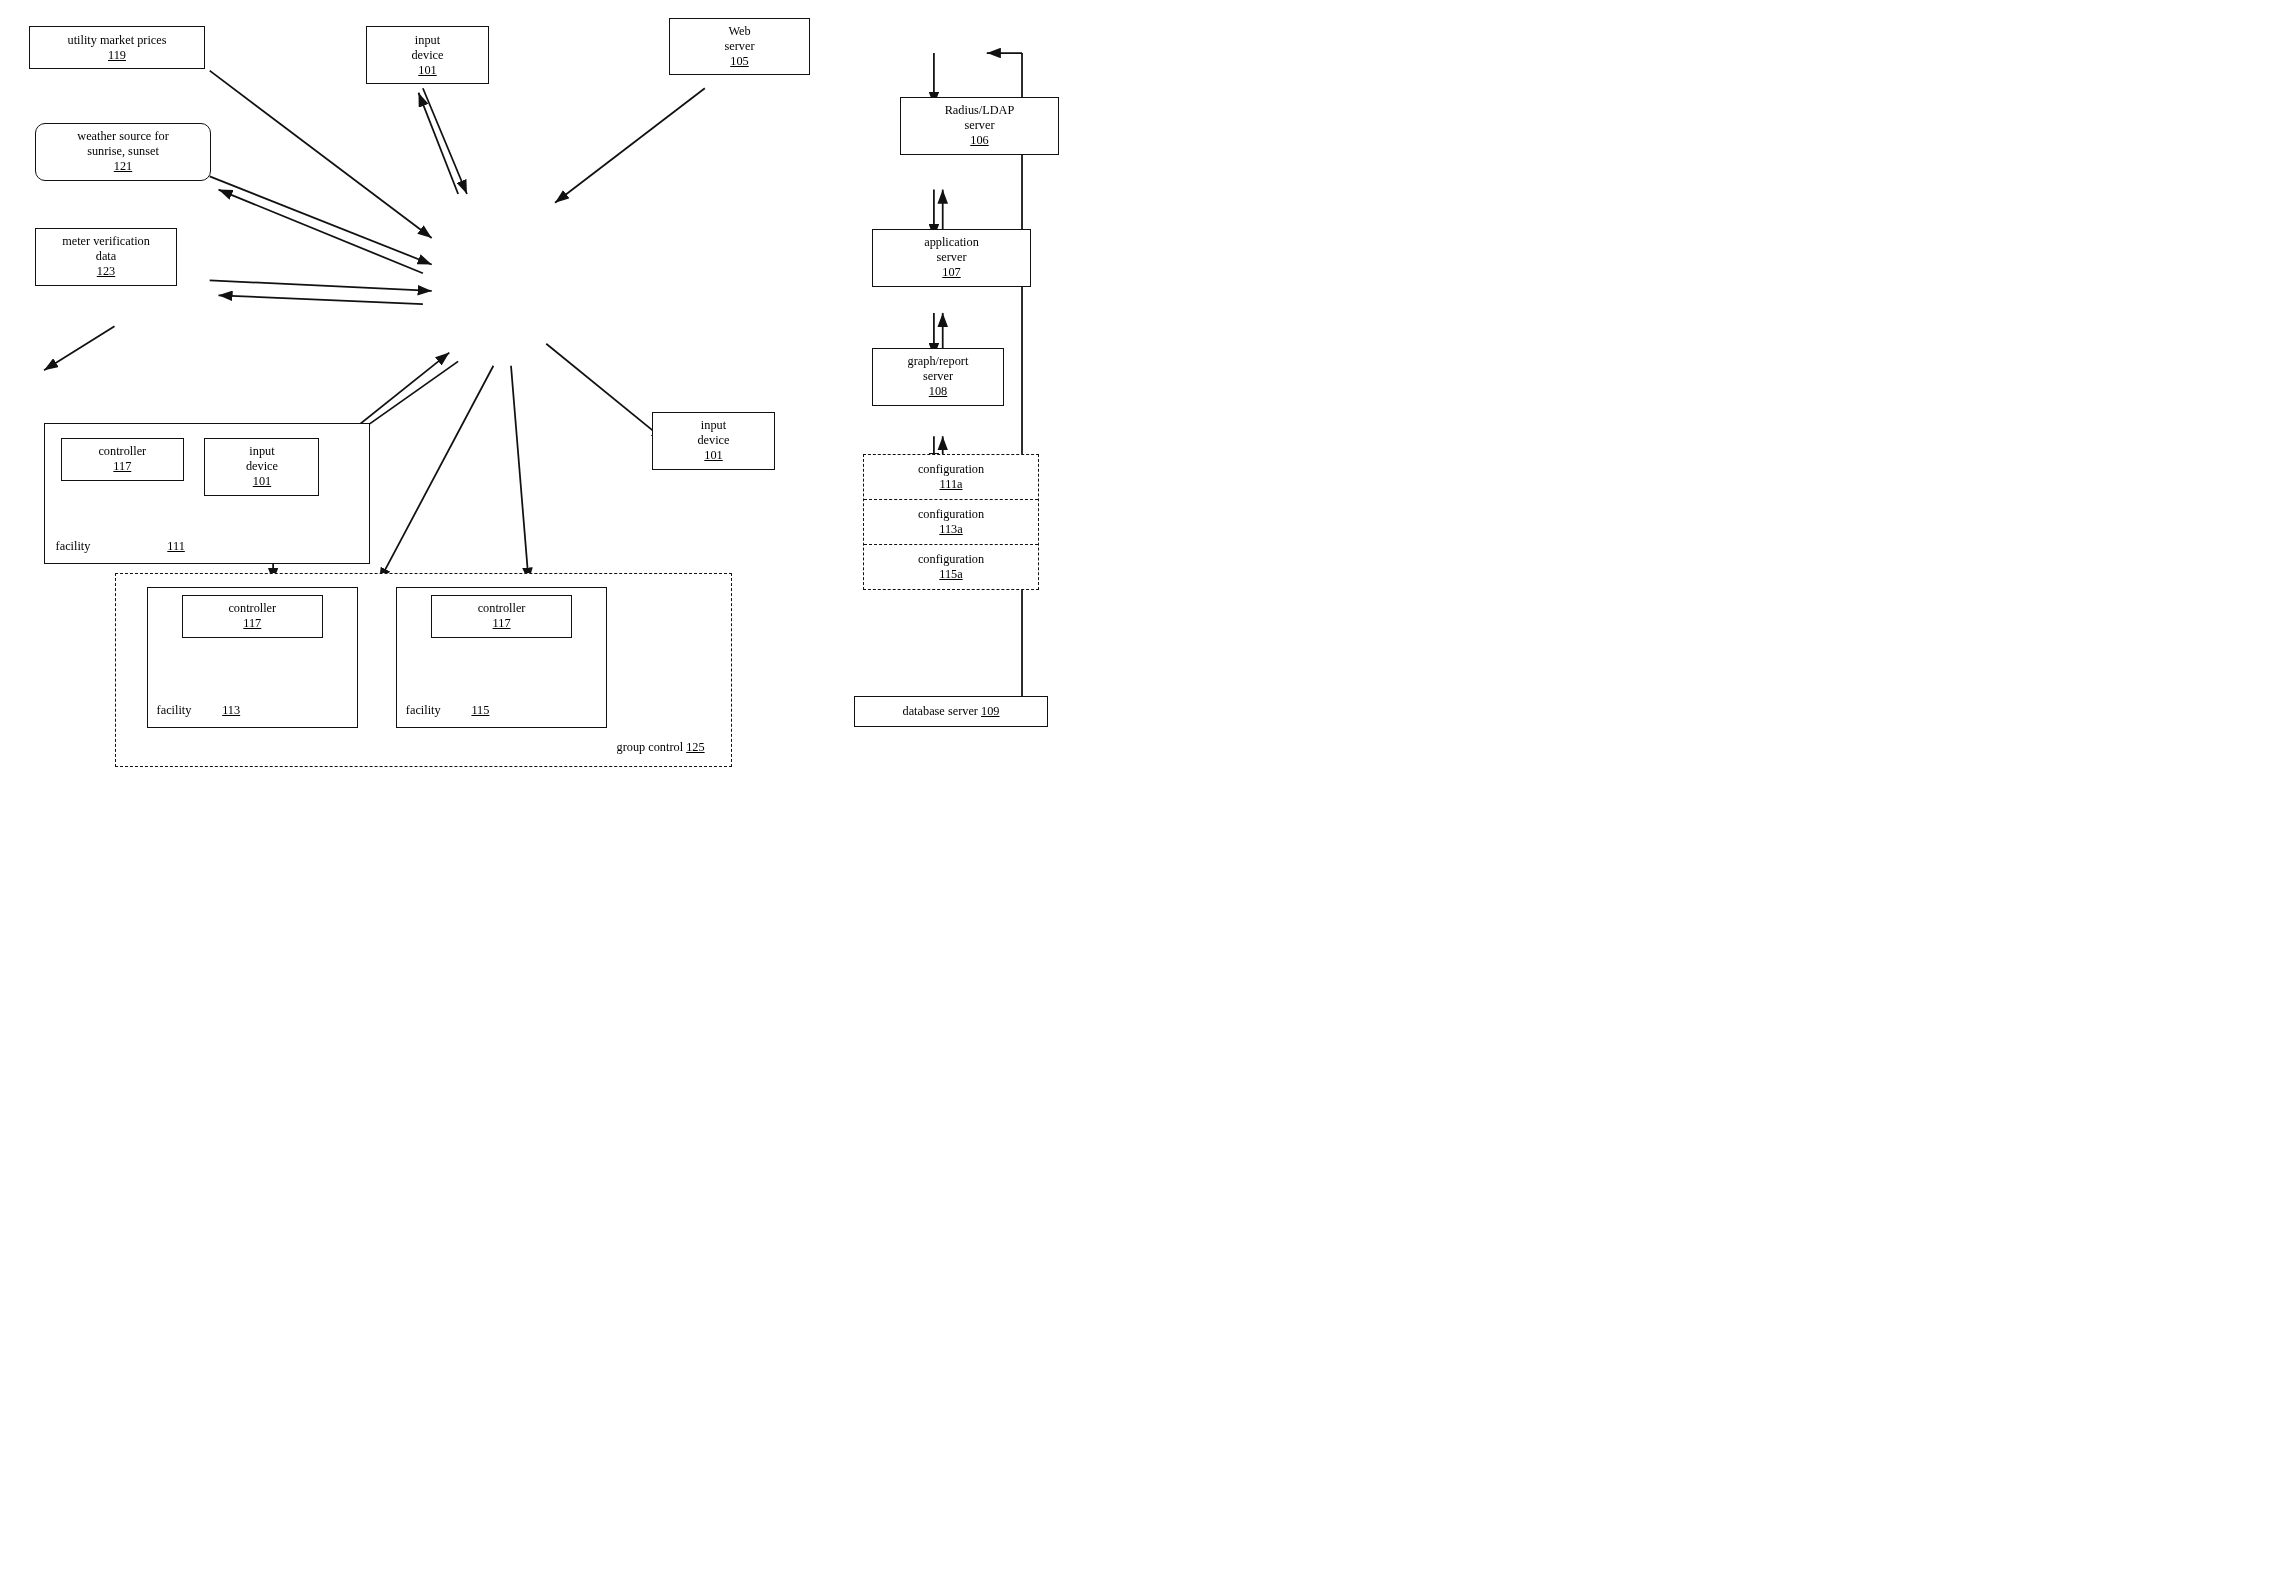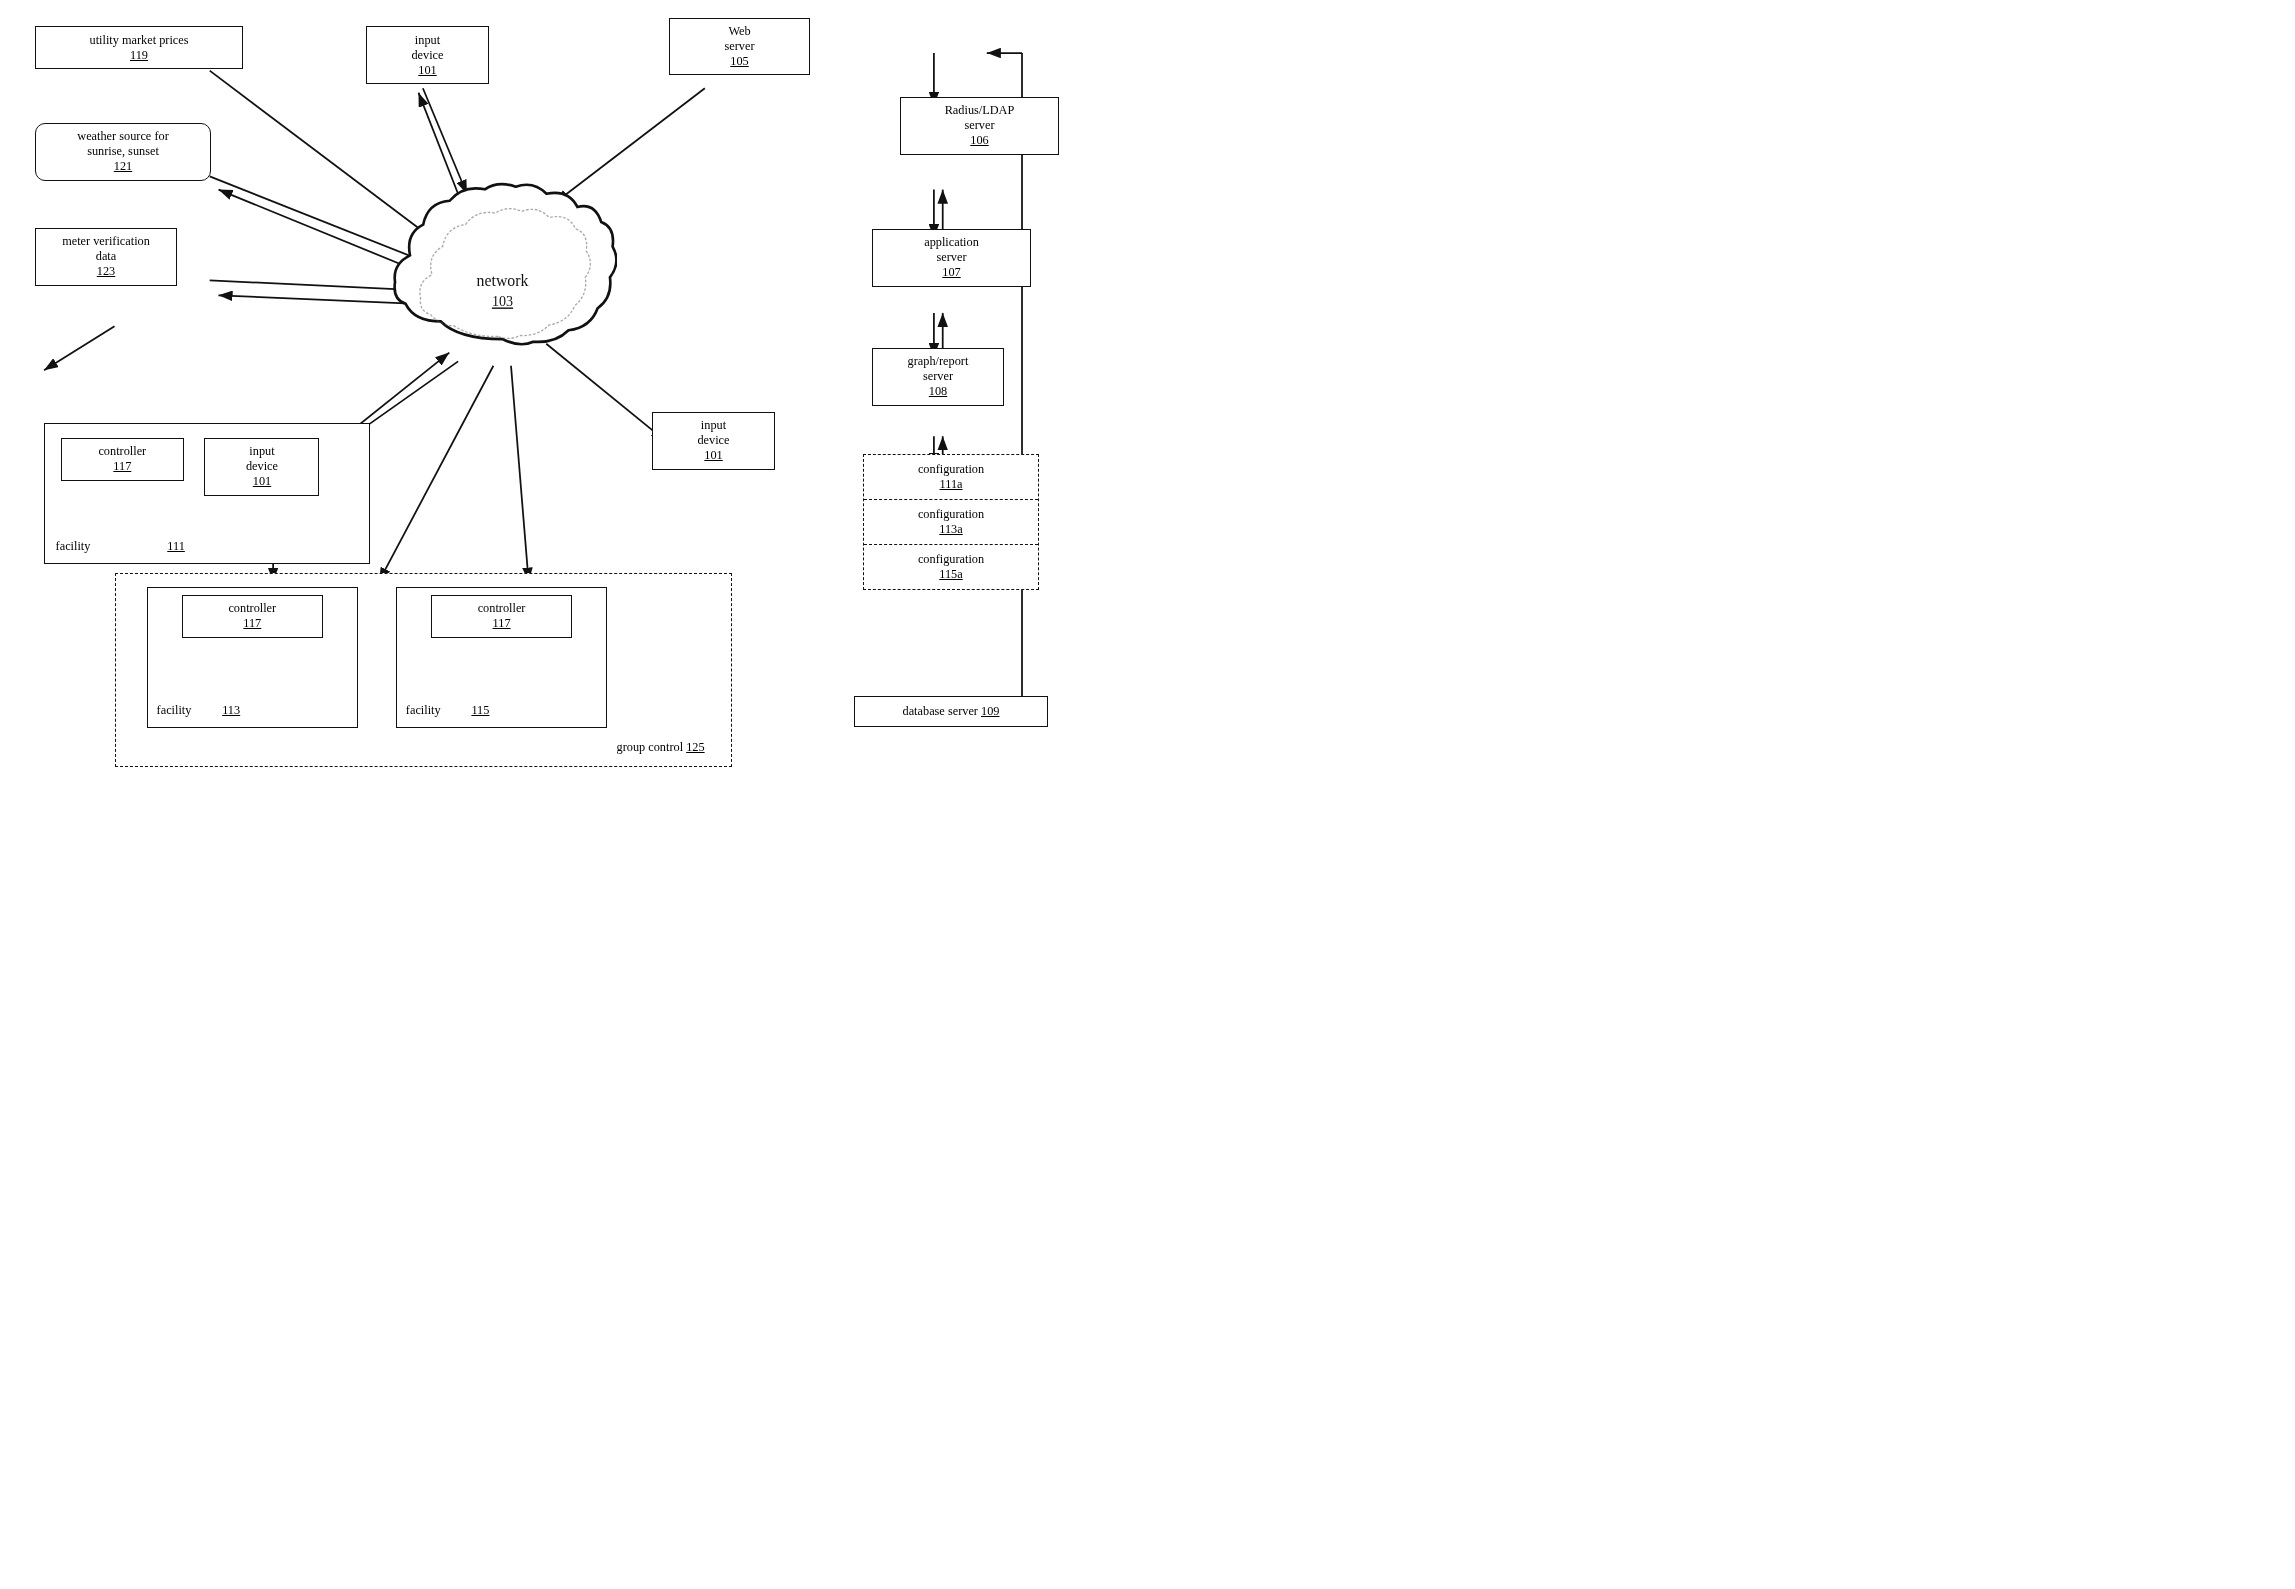--- a/index.html
+++ b/index.html
@@ -103,21 +103,21 @@
 
     <line x1="1100" y1="820" x2="1160" y2="820" stroke="#111" stroke-width="2"></line>
     <line x1="1160" y1="820" x2="1160" y2="60" stroke="#111" stroke-width="2"></line>
     <line x1="1160" y1="60" x2="1120" y2="60" stroke="#111" stroke-width="2" marker-end="url(#arrowhead)"></line>
 
     <line x1="310" y1="610" x2="310" y2="660" stroke="#111" stroke-width="2" marker-end="url(#arrowhead)"></line>
 
     <line x1="130" y1="370" x2="50" y2="420" stroke="#111" stroke-width="2" marker-end="url(#arrowhead)"></line>
   </svg>
 
-  <div class="box" style="left:35px; top:26.4px; width:208px;">
+  <div class="box" style="left:29px; top:26.4px; width:176px;">
     <span>utility market prices</span><br>
     <u>119</u>
   </div>
 
   <div class="box" style="left:35px; top:123px; width:176px;border-radius:10px;">
     <span>weather source for<br>sunrise, sunset</span><br>
     <u>121</u>
   </div>
 
   <div class="box" style="left:35px; top:228px; width:142px;">
@@ -166,38 +166,20 @@
       <span>configuration</span><br>
       <u>115a</u>
     </div>
   </div>
 
   <div class="box" style="left:854px; top:696px; width:194px; padding: 7px 21px;">
     <span>database server</span>
     <u>109</u>
   </div>
 
-  <div class="cloud-container" style="left:388px; top:176px; width:229px; height:194px;">
-    <svg viewBox="0 0 260 220" width="229" height="194">
-
-      <path d="M130,185 Q80,185 60,165 Q30,165 20,145 Q5,140 8,120 Q5,100 25,90
-               Q20,65 40,55 Q45,30 70,28 Q85,10 110,15 Q125,5 145,12
-               Q165,5 180,20 Q205,15 215,35 Q235,30 242,52
-               Q258,58 255,80 Q265,98 252,115 Q255,138 238,150
-               Q230,172 205,175 Q190,190 165,188 Q150,195 130,185Z" fill="white" stroke="#111" stroke-width="3"></path>
-
-      <path d="M125,182 Q95,183 75,170 Q60,170 48,157 Q35,153 37,138
-               Q33,120 50,112 Q44,90 62,80 Q66,58 88,55 Q100,38 122,42
-               Q135,33 152,40 Q170,33 183,47 Q205,42 213,60
-               Q228,65 225,85 Q235,100 224,115 Q227,135 212,147
-               Q205,165 183,169 Q170,182 150,181 Q138,187 125,182Z" fill="none" stroke="#555" stroke-width="1.5" stroke-dasharray="3,2" opacity="0.5"></path>
-      <text x="130" y="125" text-anchor="middle" font-size="18" font-family="Times New Roman" fill="#111">network</text>
-      <text x="130" y="148" text-anchor="middle" font-size="16" font-family="Times New Roman" fill="#111" text-decoration="underline">103</text>
-    </svg>
-  </div>
 
   <div class="box" style="left:44px; top:423px; width:326px; height:141px; text-align:left; padding: 7px;">
     
     <div class="box" style="position:relative; display:inline-block; width:123px; margin: 7px 0 0 8.8px; text-align:center; vertical-align:top;">
       <span>controller</span><br>
       <u>117</u>
     </div>
     
     <div class="box" style="position:relative; display:inline-block; width:115px; margin: 7px 0 0 17.6px; text-align:center; vertical-align:top;">
       <span>input<br>device</span><br>

